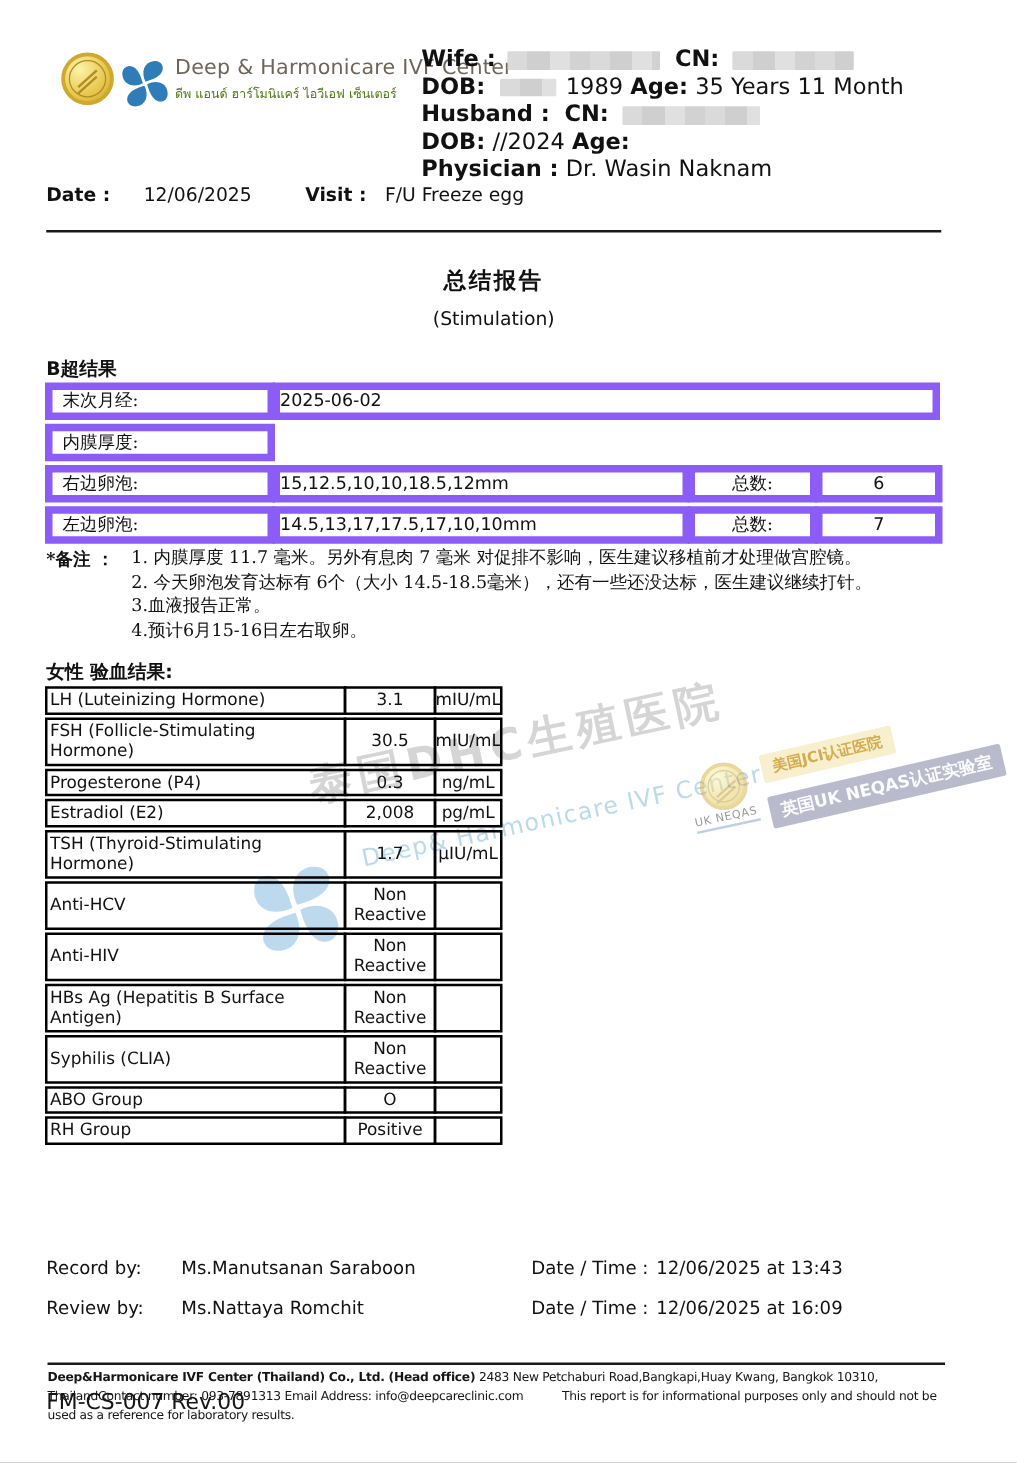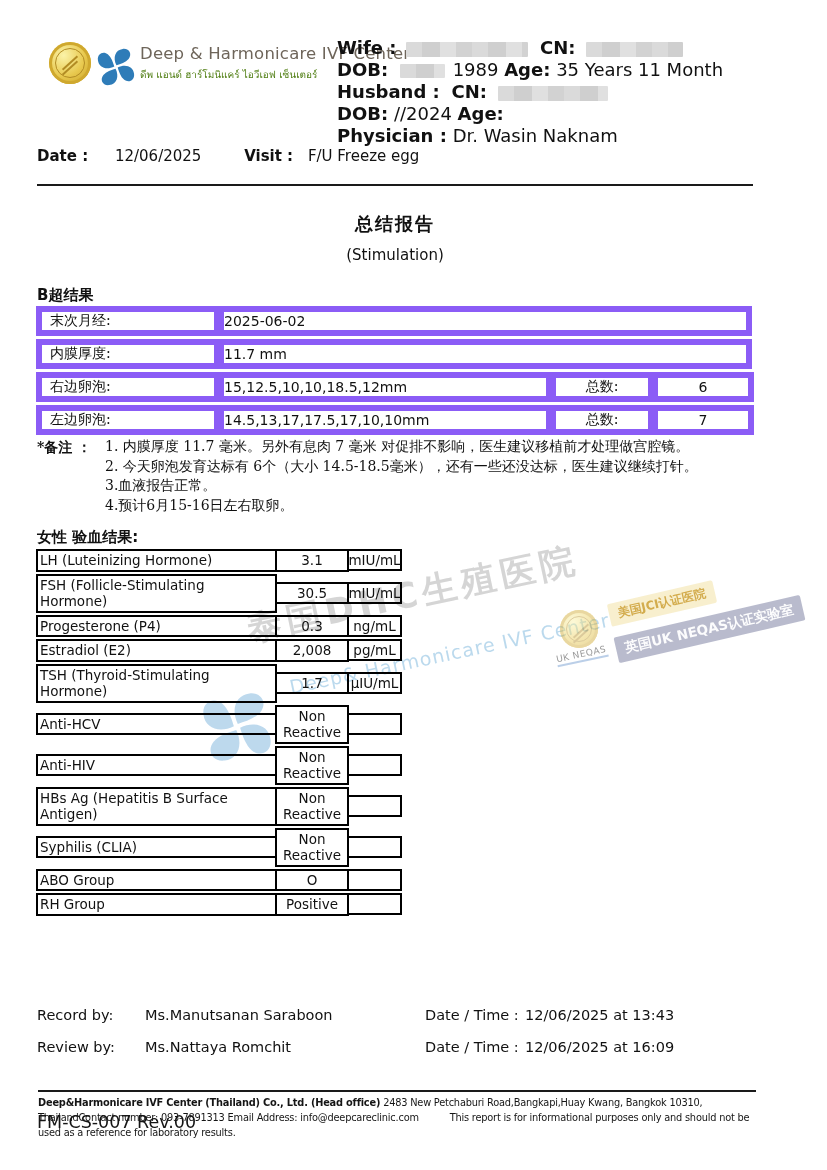--- a/index.html
+++ b/index.html
@@ -76,21 +76,21 @@
 
   
   .notes { position:absolute; left:37px; top:437px; display:flex;
            font-family:"DejaVu Serif","Liberation Serif",serif; font-size:14px; }
   .notes-label { width:68px; font-weight:bold; padding-top:2px; white-space:nowrap; }
   .notes-list { padding-left:0; }
   .note-line { line-height:19.5px; white-space:nowrap; }
 
   
   .tbl2 { position:absolute; left:36px; top:549px; }
-  .t2-row { display:flex; margin-top:2px;align-items:center; }
+  .t2-row { display:flex; margin-top:2px; }
   .t2-row:first-child { margin-top:0; }
   .t2c { border:2px solid #000; margin-left:-2px; display:flex; align-items:center;
          min-height:22px; font-size:13.5px; line-height:16.5px; }
   .t2c:first-child { margin-left:0; }
   .t2-name { width:241px; padding:1px 2px; }
   .t2-value { width:74px; justify-content:center; text-align:center; padding:1px 2px; }
   .t2-unit { width:55px; justify-content:center; text-align:center; }
 
   
   .sig-row { position:absolute; left:37px; width:740px; display:flex; font-size:14.5px; }
@@ -197,21 +197,20 @@
     <div class="rpt-sub">(Stimulation)</div>
     <div class="sec-title sec-us">B超结果</div>
 
     <div class="tbl1">
         <div class="t1-row">
           <div class="t-cell t1c t1-label">末次月经:</div>
           <div class="t-cell t1c t1-value wide">2025-06-02</div>
         </div>
         <div class="t1-row">
           <div class="t-cell t1c t1-label">内膜厚度:</div>
-          <div class="t-cell t1c t1-value wide">11.7 mm</div>
         </div>
         <div class="t1-row">
           <div class="t-cell t1c t1-label">右边卵泡:</div>
           <div class="t-cell t1c t1-value narrow">15,12.5,10,10,18.5,12mm</div>
           <div class="t-cell t1c t1-total-label">总数:</div>
           <div class="t-cell t1c t1-total">6</div>
         </div>
         <div class="t1-row">
           <div class="t-cell t1c t1-label">左边卵泡:</div>
           <div class="t-cell t1c t1-value narrow">14.5,13,17,17.5,17,10,10mm</div>

